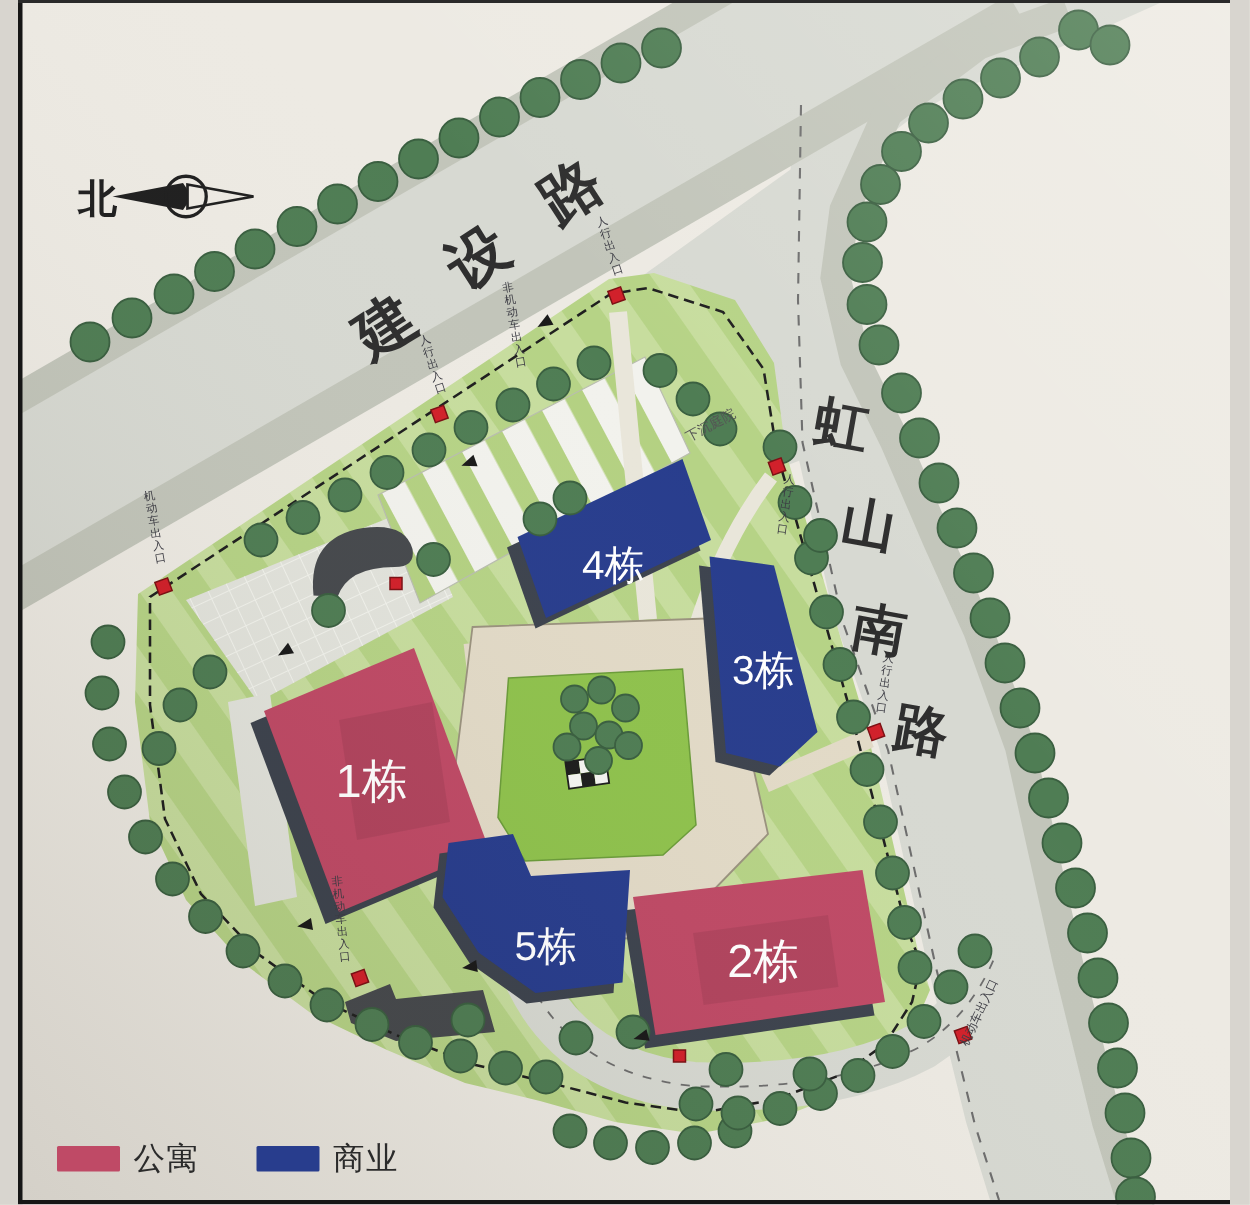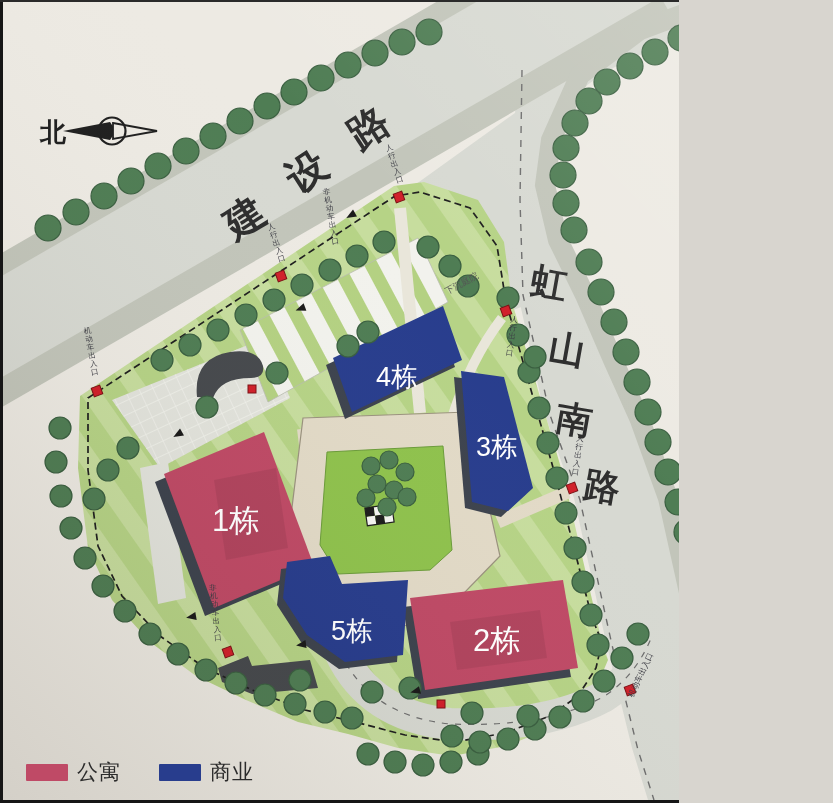--- a/index.html
+++ b/index.html
@@ -1,17 +1,17 @@
 <!DOCTYPE html>
 <html><head>
 <meta charset="utf-8">
 <style>
   html,body{margin:0;padding:0;background:#d8d5cf;}
-  #stage{position:relative;width:679px;height:803px;overflow:hidden;
-         font-family:"Liberation Sans", sans-serif;background:#f9a8d4;}
+  #stage{position:relative;width:808px;height:803px;overflow:hidden;
+         font-family:"Liberation Sans", sans-serif;background:#f9a8d4;margin-left:12px;}
   #plan{position:absolute;left:0;top:0;}
   .legend{position:absolute;left:26px;top:758px;display:flex;align-items:center;gap:38px;}
   .legend-item{display:flex;align-items:center;gap:9px;}
   .swatch{display:inline-block;width:42px;height:17px;border-radius:1px;}
   .legend-label{font-size:21px;color:#2b2b2b;letter-spacing:1px;}
 </style>
 </head>
 <body>
 
 <div id="stage">

